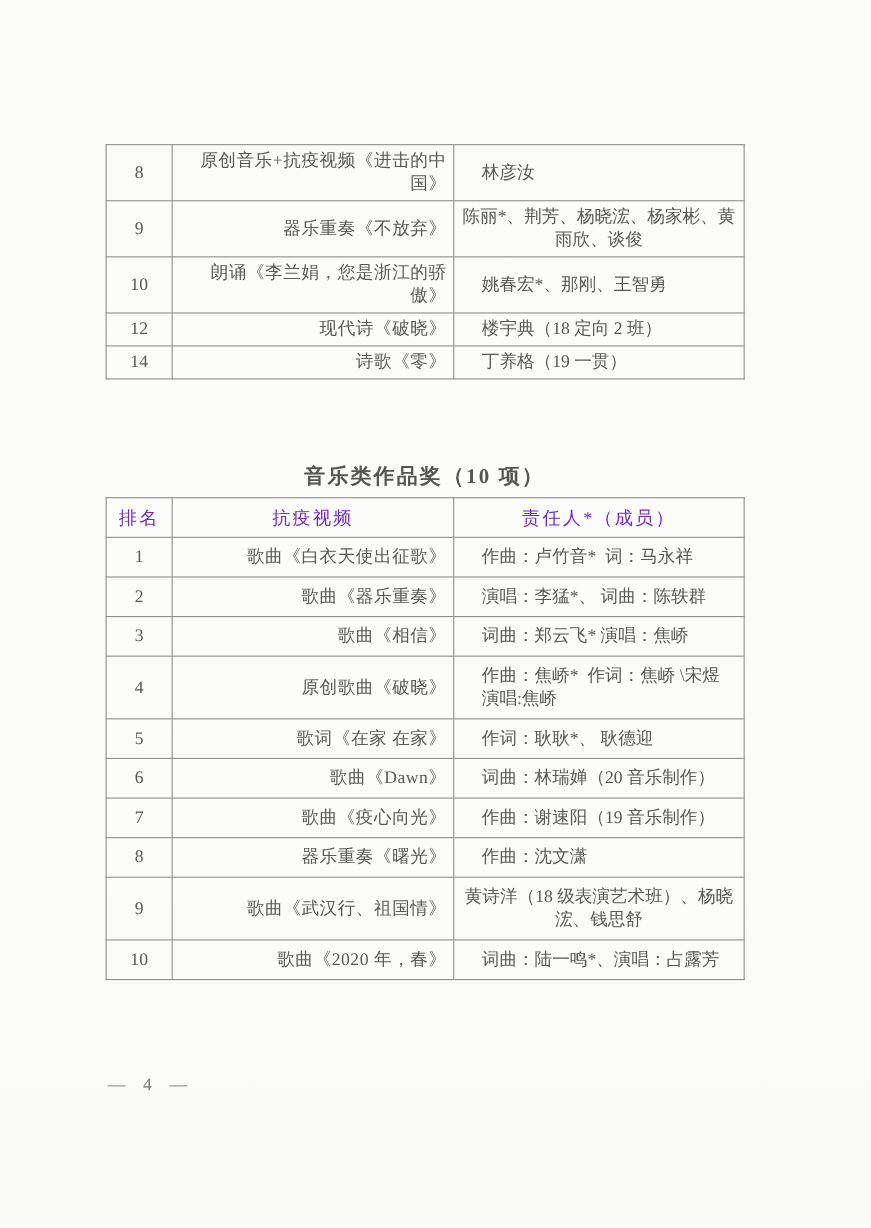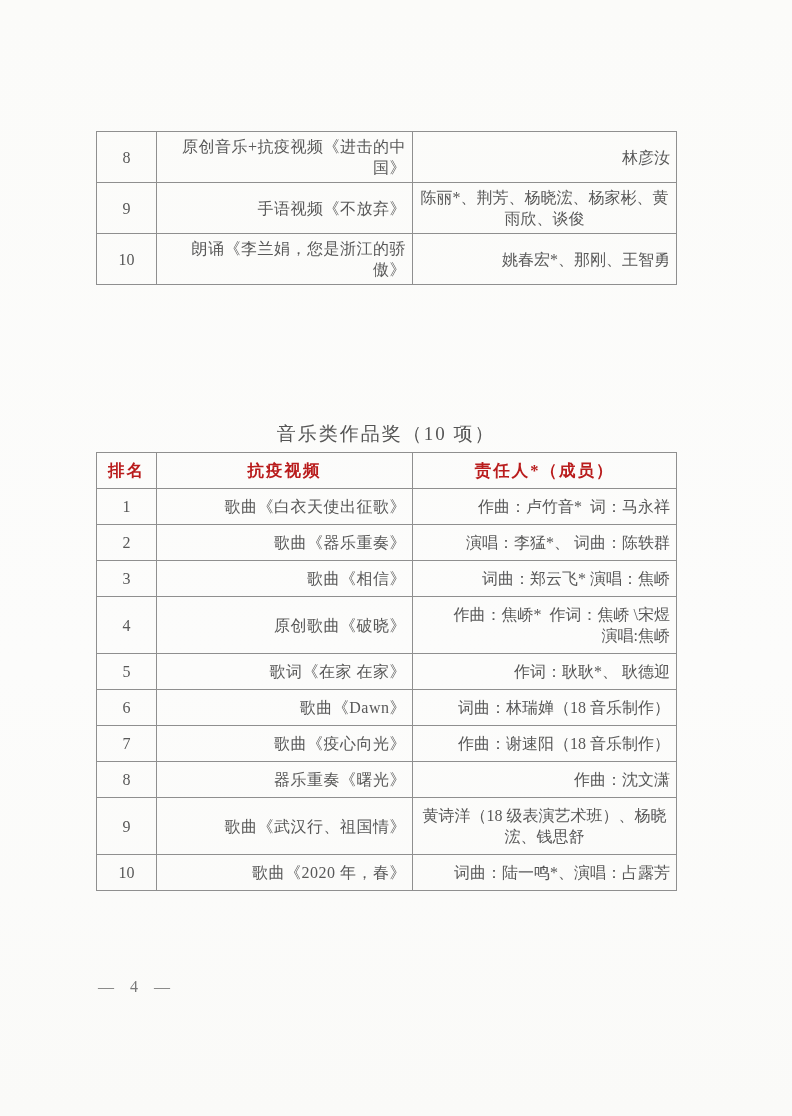--- a/index.html
+++ b/index.html
@@ -36,43 +36,43 @@
     border: 1px solid #8f8f8f;
     font-size: 16px;
     line-height: 21px;
     vertical-align: middle;
     color: #585858;
     word-break: break-all;
   }
   .t1 td { padding: 4px 6px; }
   .t2 td { padding: 7px 6px; }
   .awards th {
-    font-weight: bold;
-    color: #b91c1c;
+    font-weight: normal;
+    color: #6d28d9;
     padding: 7px 6px;
     font-size: 16.5px;
     letter-spacing: 2px;
     text-align: center;
   }
   .awards td:nth-child(1) { text-align: center; }
   .awards td:nth-child(2) { text-align: right; letter-spacing: 0.5px; }
-  .awards td:nth-child(3) { text-align: right; white-space: pre-wrap; padding-left: 1px; }
+  .awards td:nth-child(3) { text-align: left; white-space: pre-wrap; padding-left: 25px; }
   
   .t1 tbody tr:nth-child(2) td:nth-child(3),
   .t2 tbody tr:nth-child(9) td:nth-child(3) { text-align: center; padding-left: 4px; padding-right: 4px; }
   .section-title {
     position: absolute;
     left: 96px;
     top: 421px;
     width: 580px;
     margin: 0;
     text-align: center;
     font-size: 19px;
     line-height: 26px;
-    font-weight: normal;
+    font-weight: bold;
     letter-spacing: 2px;
     color: #555555;
   }
   .page-footer {
     position: absolute;
     left: 98px;
     top: 978px;
     font-size: 16px;
     letter-spacing: 6px;
     color: #787878;
@@ -90,27 +90,37 @@
         <col class="c-mem">
     </colgroup>
     <tbody id="t1-body">
         <tr>
           <td>8</td>
           <td>原创音乐+抗疫视频《进击的中国》</td>
           <td>林彦汝</td>
         </tr>
         <tr>
           <td>9</td>
-          <td>手语视频《不放弃》</td>
+          <td>器乐重奏《不放弃》</td>
           <td>陈丽*、荆芳、杨晓浤、杨家彬、黄雨欣、谈俊</td>
         </tr>
         <tr>
           <td>10</td>
           <td>朗诵《李兰娟，您是浙江的骄傲》</td>
           <td>姚春宏*、那刚、王智勇</td>
+        </tr>
+        <tr>
+          <td>12</td>
+          <td>现代诗《破晓》</td>
+          <td>楼宇典（18 定向 2 班）</td>
+        </tr>
+        <tr>
+          <td>14</td>
+          <td>诗歌《零》</td>
+          <td>丁养格（19 一贯）</td>
         </tr>
       </tbody>
   </table>
 
   <h2 class="section-title">音乐类作品奖（10 项）</h2>
 
   <table class="awards t2">
     <colgroup>
       <col class="c-rank">
         <col class="c-proj">
@@ -146,26 +156,26 @@
 演唱:焦峤</td>
         </tr>
         <tr>
           <td>5</td>
           <td>歌词《在家 在家》</td>
           <td>作词：耿耿*、 耿德迎</td>
         </tr>
         <tr>
           <td>6</td>
           <td>歌曲《Dawn》</td>
-          <td>词曲：林瑞婵（18 音乐制作）</td>
+          <td>词曲：林瑞婵（20 音乐制作）</td>
         </tr>
         <tr>
           <td>7</td>
           <td>歌曲《疫心向光》</td>
-          <td>作曲：谢速阳（18 音乐制作）</td>
+          <td>作曲：谢速阳（19 音乐制作）</td>
         </tr>
         <tr>
           <td>8</td>
           <td>器乐重奏《曙光》</td>
           <td>作曲：沈文潇</td>
         </tr>
         <tr>
           <td>9</td>
           <td>歌曲《武汉行、祖国情》</td>
           <td>黄诗洋（18 级表演艺术班）、杨晓浤、钱思舒</td>

